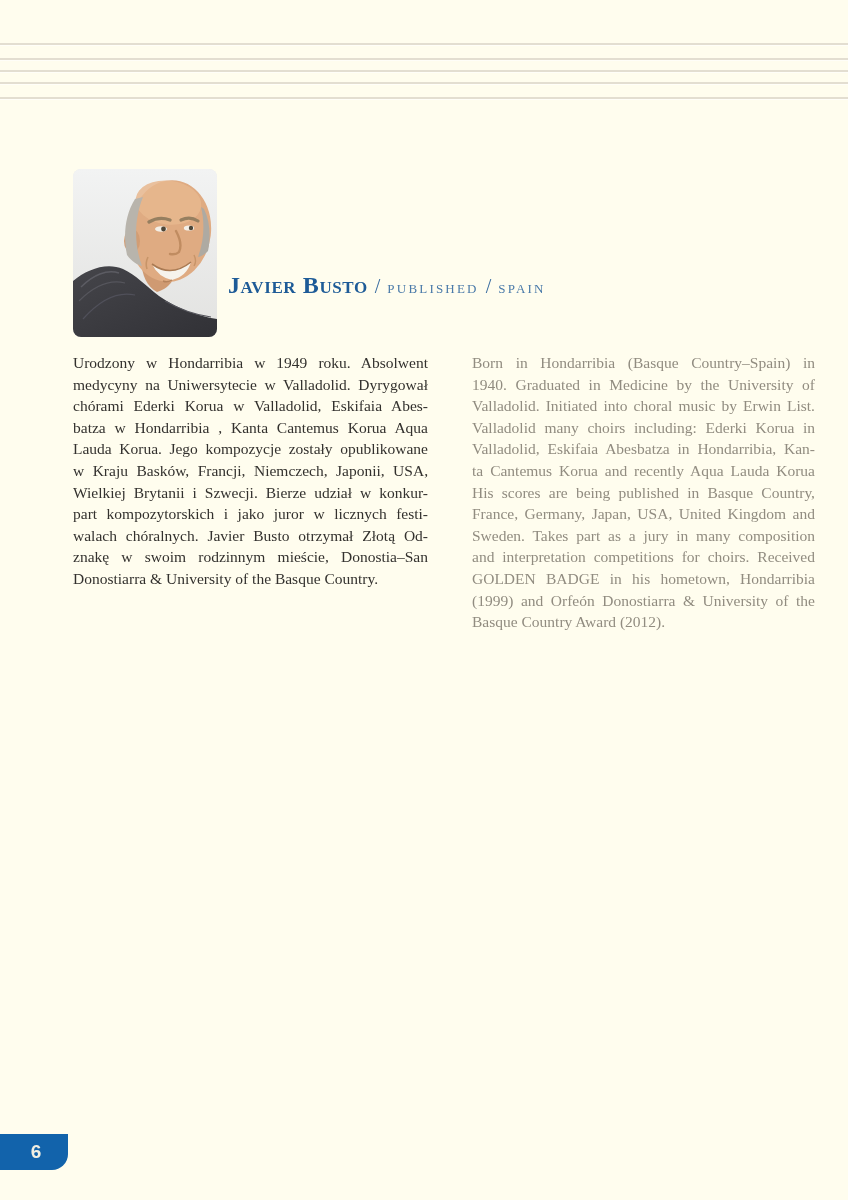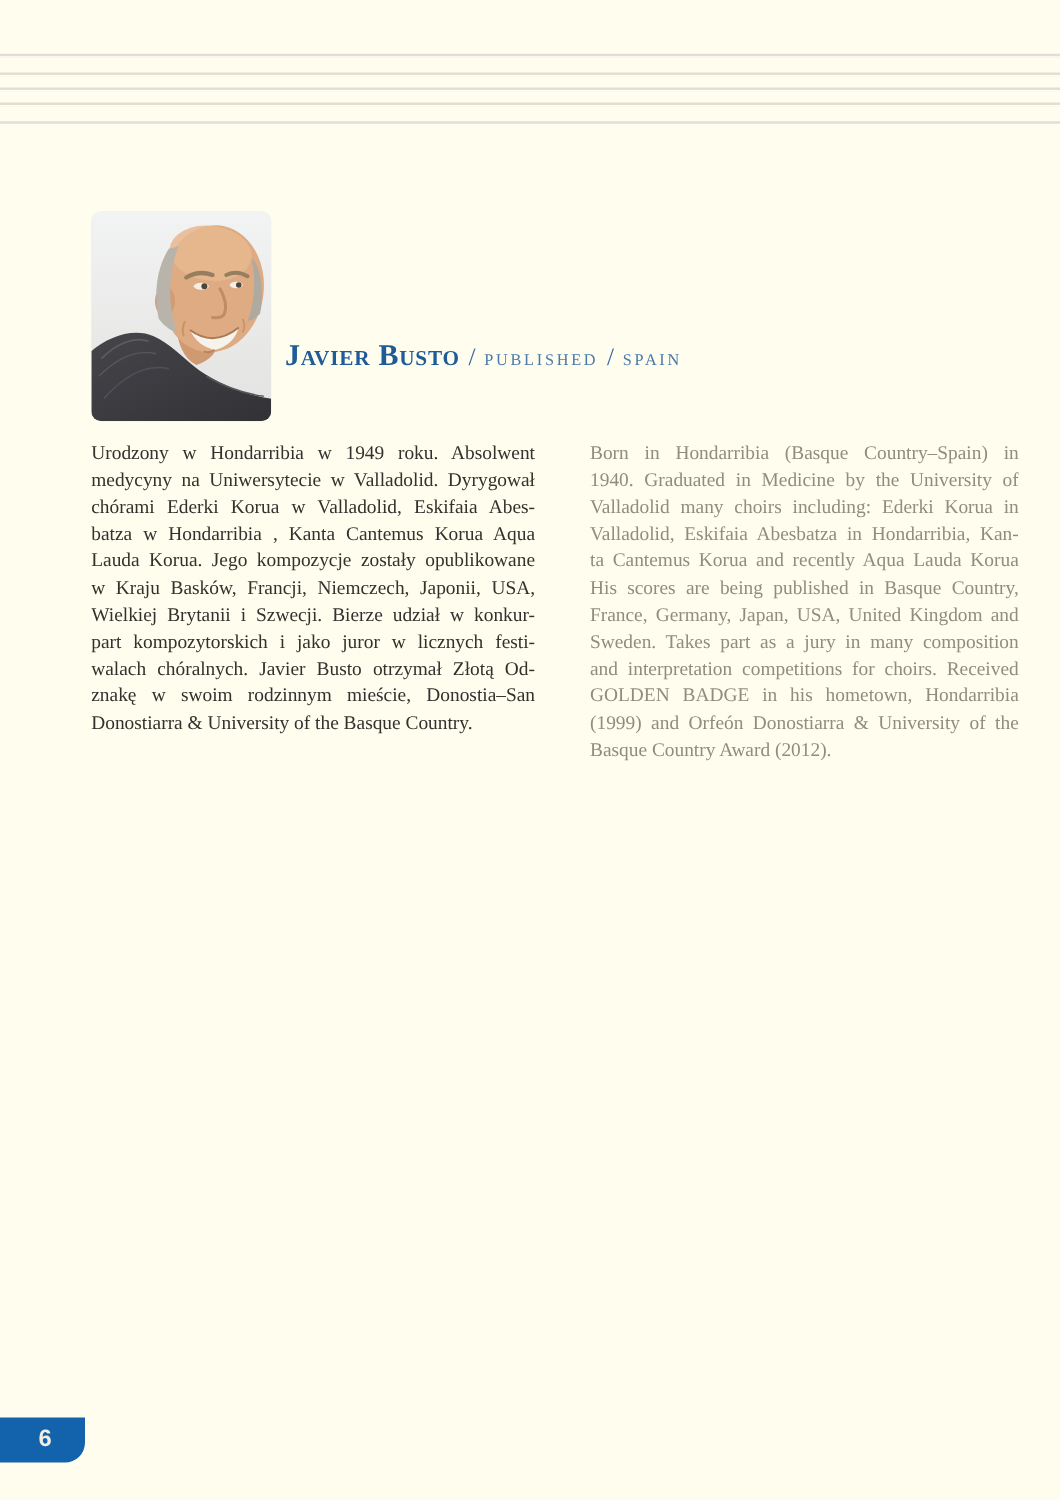--- a/index.html
+++ b/index.html
@@ -137,20 +137,21 @@
     <div class="bio-line">Wielkiej Brytanii i Szwecji. Bierze udział w konkur-</div>
     <div class="bio-line">part kompozytorskich i jako juror w licznych festi-</div>
     <div class="bio-line">walach chóralnych. Javier Busto otrzymał Złotą Od-</div>
     <div class="bio-line">znakę w swoim rodzinnym mieście, Donostia–San</div>
     <div class="bio-line last">Donostiarra &amp; University of the Basque Country.</div>
   </div>
 
   <div class="col col-en">
     <div class="bio-line">Born in Hondarribia (Basque Country–Spain) in</div>
     <div class="bio-line">1940. Graduated in Medicine by the University of</div>
+    <div class="bio-line">Valladolid. Initiated into choral music by Erwin List.</div>
     <div class="bio-line">Valladolid many choirs including: Ederki Korua in</div>
     <div class="bio-line">Valladolid, Eskifaia Abesbatza in Hondarribia, Kan-</div>
     <div class="bio-line">ta Cantemus Korua and recently Aqua Lauda Korua</div>
     <div class="bio-line">His scores are being published in Basque Country,</div>
     <div class="bio-line">France, Germany, Japan, USA, United Kingdom and</div>
     <div class="bio-line">Sweden. Takes part as a jury in many composition</div>
     <div class="bio-line">and interpretation competitions for choirs. Received</div>
     <div class="bio-line">GOLDEN BADGE in his hometown, Hondarribia</div>
     <div class="bio-line">(1999) and Orfeón Donostiarra &amp; University of the</div>
     <div class="bio-line last">Basque Country Award (2012).</div>

